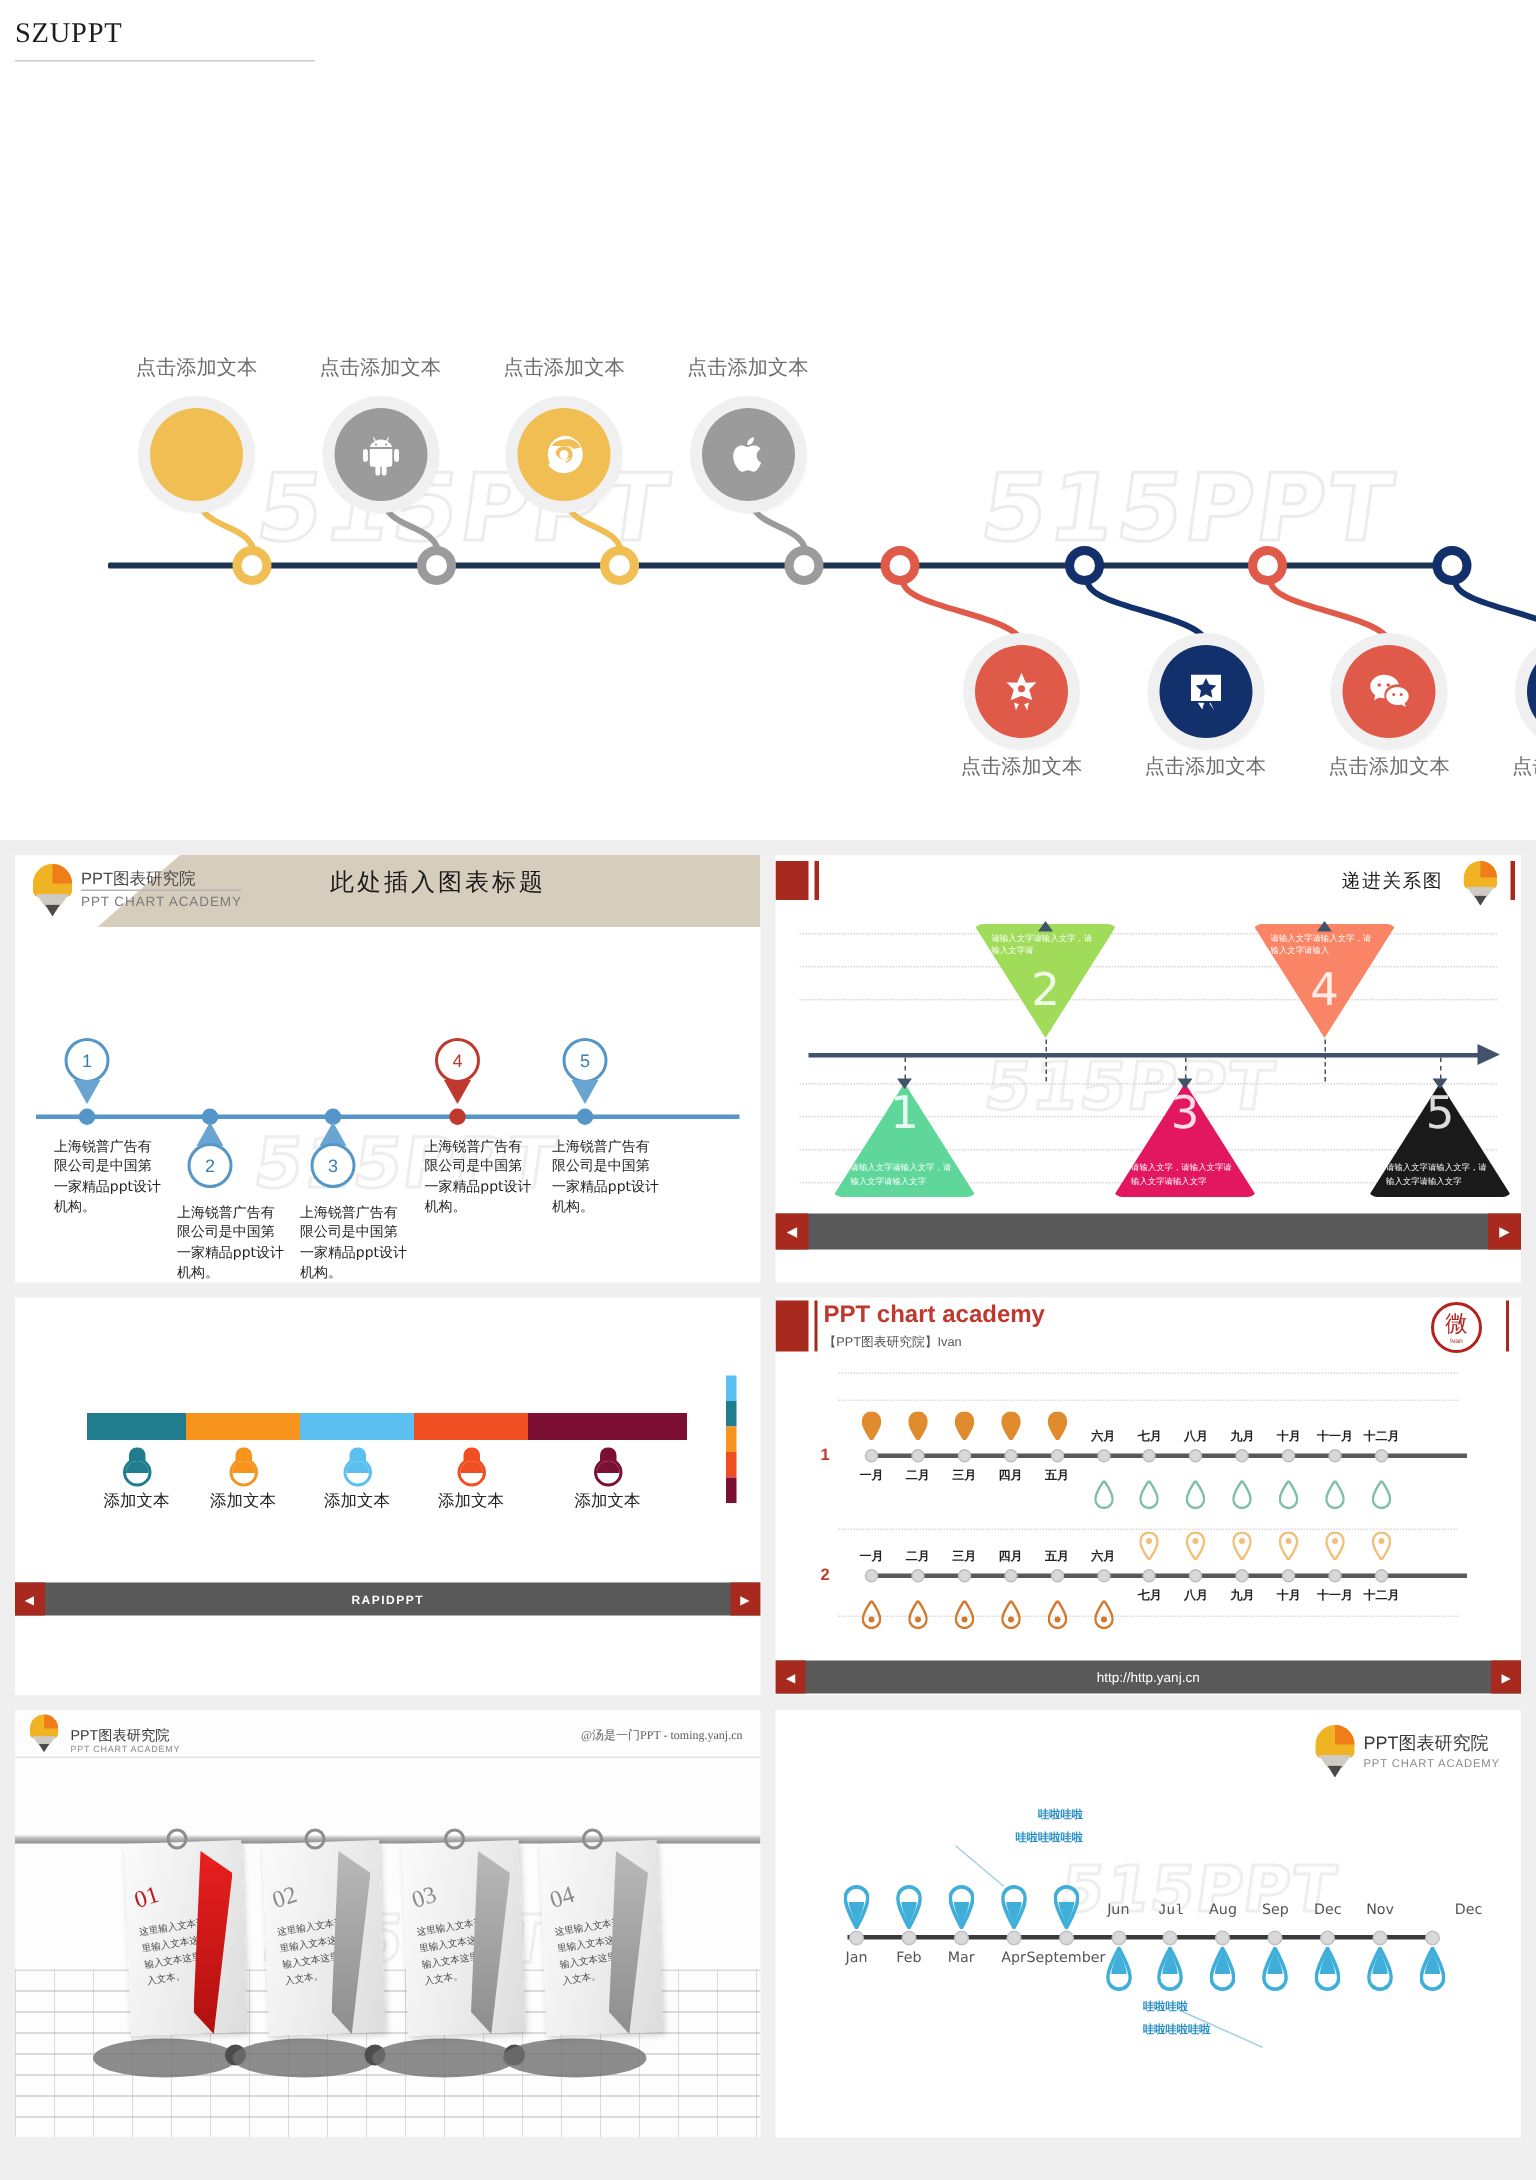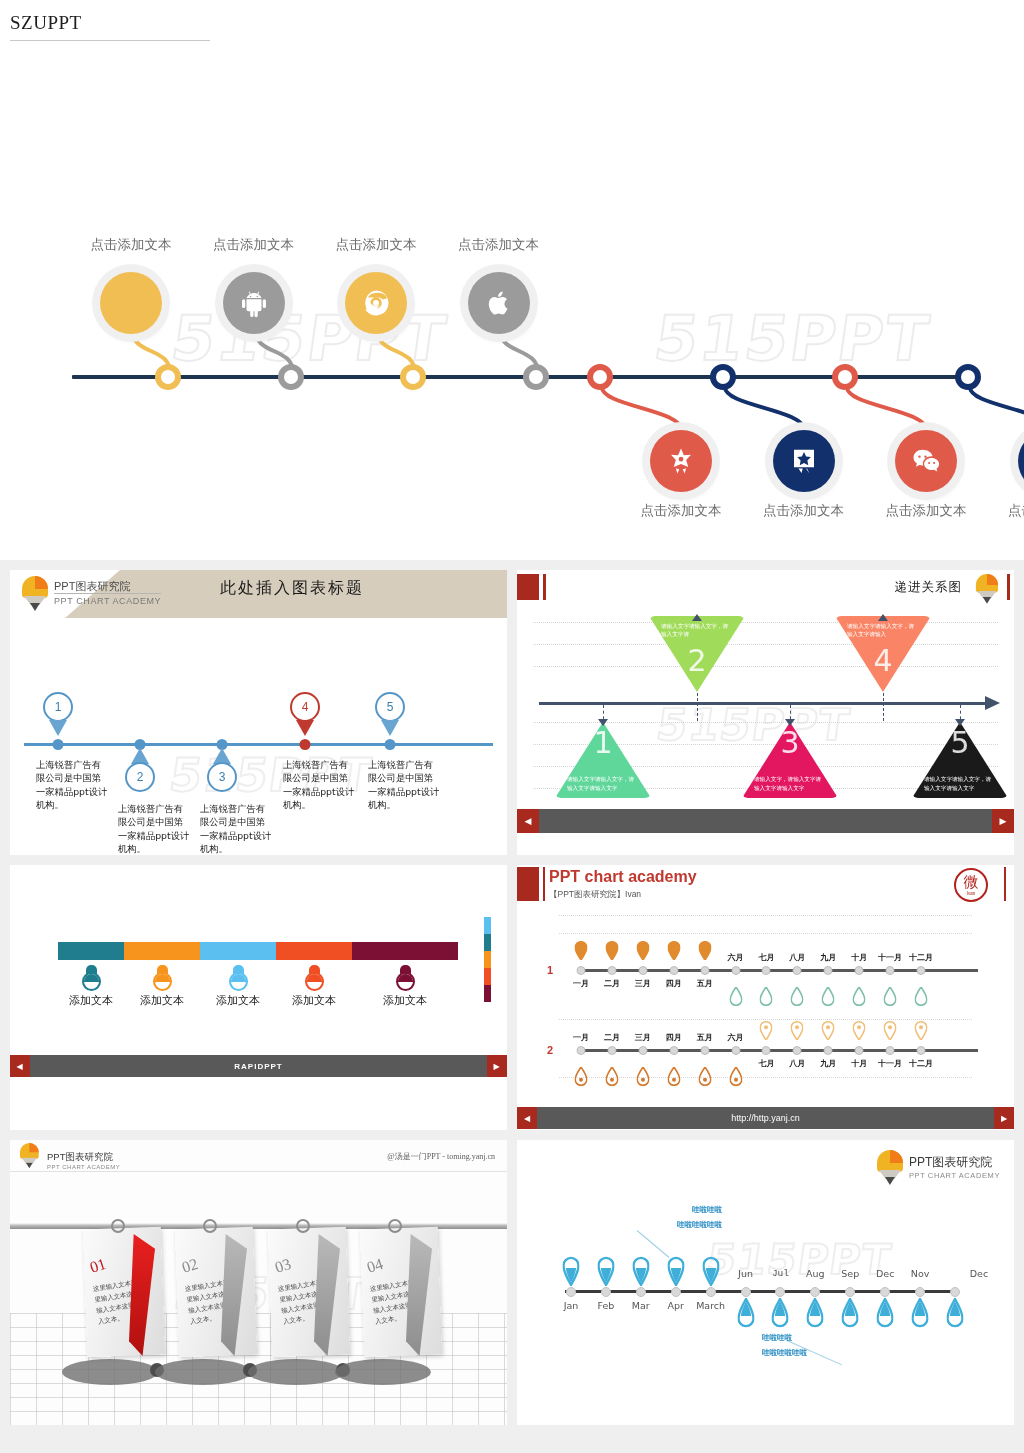--- a/index.html
+++ b/index.html
@@ -826,21 +826,21 @@
             <path d="M8.5 29 C8.5 29 1 16 1 9.4 A7.5 7.5 0 1 1 16 9.4 C16 16 8.5 29 8.5 29Z" fill="none" stroke="#3FAFD9" stroke-width="2.4"></path>
             <path d="M8.5 27 C8.5 27 3.4 17 3.4 12 L13.6 12 C13.6 17 8.5 27 8.5 27Z" fill="#3FAFD9"></path>
           </svg></div>
         <div class="s6-knob" style="left: 158.727px;"></div>
         <div class="s6-mon" style="left: 158.727px; top: 160px;">Apr</div>
         <div class="s6-pin" style="left: 158.727px; top: 116px;"><svg width="17" height="30" viewBox="0 0 17 30" style="transform:rotate(0deg)">
             <path d="M8.5 29 C8.5 29 1 16 1 9.4 A7.5 7.5 0 1 1 16 9.4 C16 16 8.5 29 8.5 29Z" fill="none" stroke="#3FAFD9" stroke-width="2.4"></path>
             <path d="M8.5 27 C8.5 27 3.4 17 3.4 12 L13.6 12 C13.6 17 8.5 27 8.5 27Z" fill="#3FAFD9"></path>
           </svg></div>
         <div class="s6-knob" style="left: 193.636px;"></div>
-        <div class="s6-mon" style="left: 193.636px; top: 160px;">March</div>
+        <div class="s6-mon" style="left: 193.636px; top: 160px;">September</div>
         <div class="s6-pin" style="left: 193.636px; top: 116px;"><svg width="17" height="30" viewBox="0 0 17 30" style="transform:rotate(0deg)">
             <path d="M8.5 29 C8.5 29 1 16 1 9.4 A7.5 7.5 0 1 1 16 9.4 C16 16 8.5 29 8.5 29Z" fill="none" stroke="#3FAFD9" stroke-width="2.4"></path>
             <path d="M8.5 27 C8.5 27 3.4 17 3.4 12 L13.6 12 C13.6 17 8.5 27 8.5 27Z" fill="#3FAFD9"></path>
           </svg></div>
         <div class="s6-knob" style="left: 228.545px;"></div>
         <div class="s6-mon" style="left: 228.545px; top: 128px;">Jun</div>
         <div class="s6-pin" style="left: 228.545px; top: 158px;"><svg width="17" height="30" viewBox="0 0 17 30" style="transform:rotate(180deg)">
             <path d="M8.5 29 C8.5 29 1 16 1 9.4 A7.5 7.5 0 1 1 16 9.4 C16 16 8.5 29 8.5 29Z" fill="none" stroke="#3FAFD9" stroke-width="2.4"></path>
             <path d="M8.5 27 C8.5 27 3.4 17 3.4 12 L13.6 12 C13.6 17 8.5 27 8.5 27Z" fill="#3FAFD9"></path>
           </svg></div>

